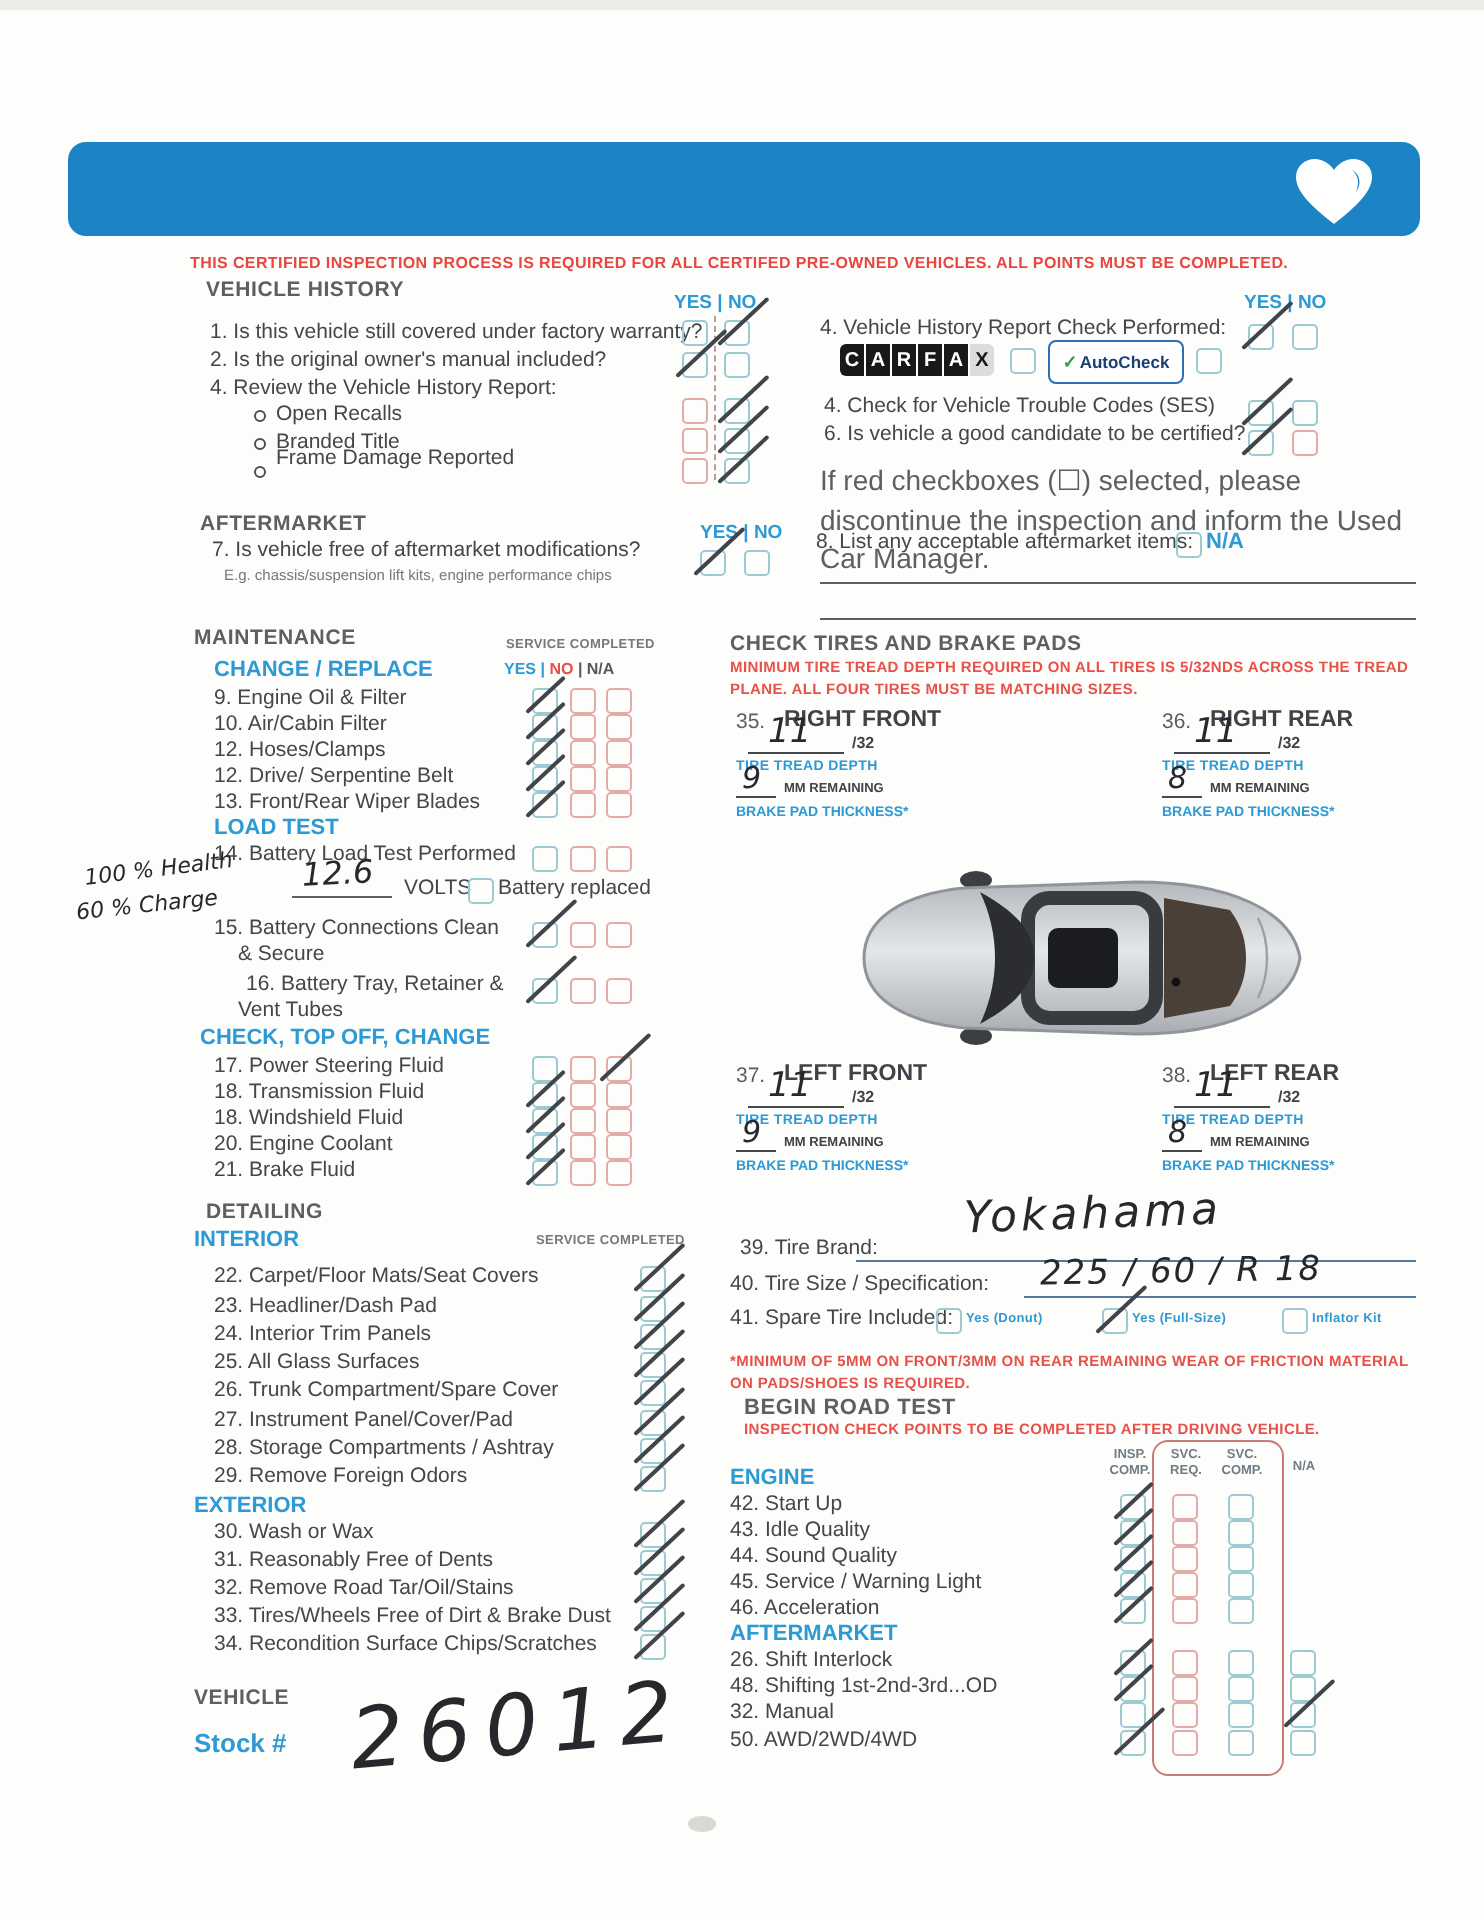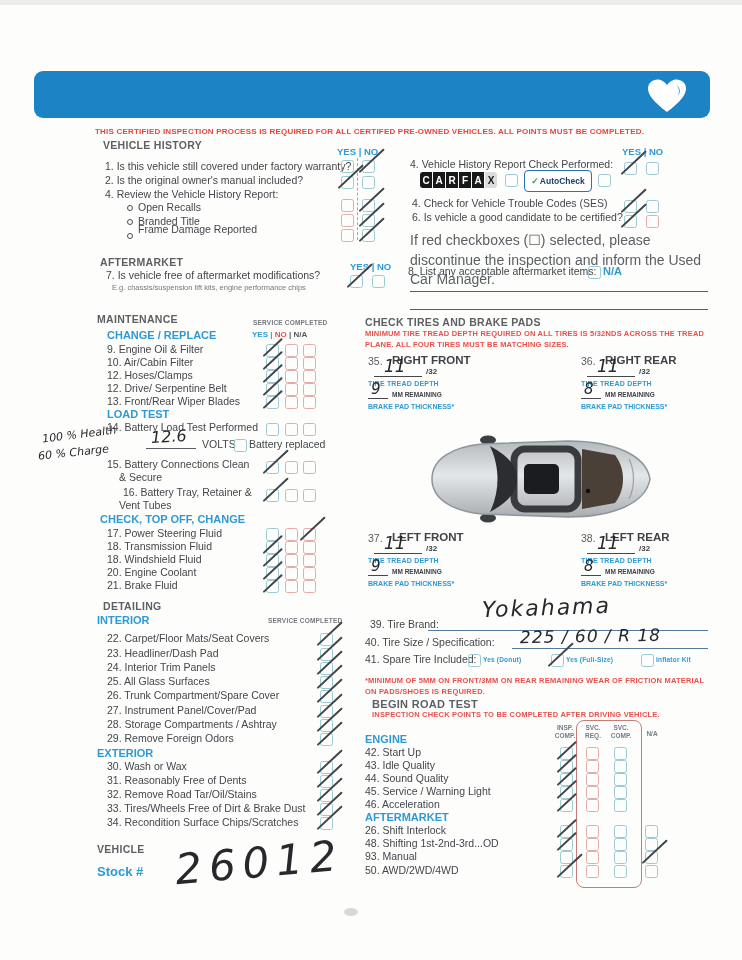--- a/index.html
+++ b/index.html
@@ -378,21 +378,21 @@
 <span class="lbl" style="left:365px;top:824px">26. Shift Interlock</span>
 <span class="cb checked" style="left:560px;top:825px"></span>
 <span class="cb r" style="left:586px;top:825px"></span>
 <span class="cb" style="left:614px;top:825px"></span>
 <span class="cb" style="left:645px;top:825px"></span>
 <span class="lbl" style="left:365px;top:837px">48. Shifting 1st-2nd-3rd...OD</span>
 <span class="cb checked" style="left:560px;top:838px"></span>
 <span class="cb r" style="left:586px;top:838px"></span>
 <span class="cb" style="left:614px;top:838px"></span>
 <span class="cb" style="left:645px;top:838px"></span>
-<span class="lbl" style="left:365px;top:850px">93. Manual</span>
+<span class="lbl" style="left:365px;top:850px">32. Manual</span>
 <span class="cb" style="left:560px;top:851px"></span>
 <span class="cb r" style="left:586px;top:851px"></span>
 <span class="cb" style="left:614px;top:851px"></span>
 <span class="cb long checked" style="left:645px;top:851px"></span>
 <span class="lbl" style="left:365px;top:864px">50. AWD/2WD/4WD</span>
 <span class="cb long checked" style="left:560px;top:865px"></span>
 <span class="cb r" style="left:586px;top:865px"></span>
 <span class="cb" style="left:614px;top:865px"></span>
 <span class="cb" style="left:645px;top:865px"></span>
 

